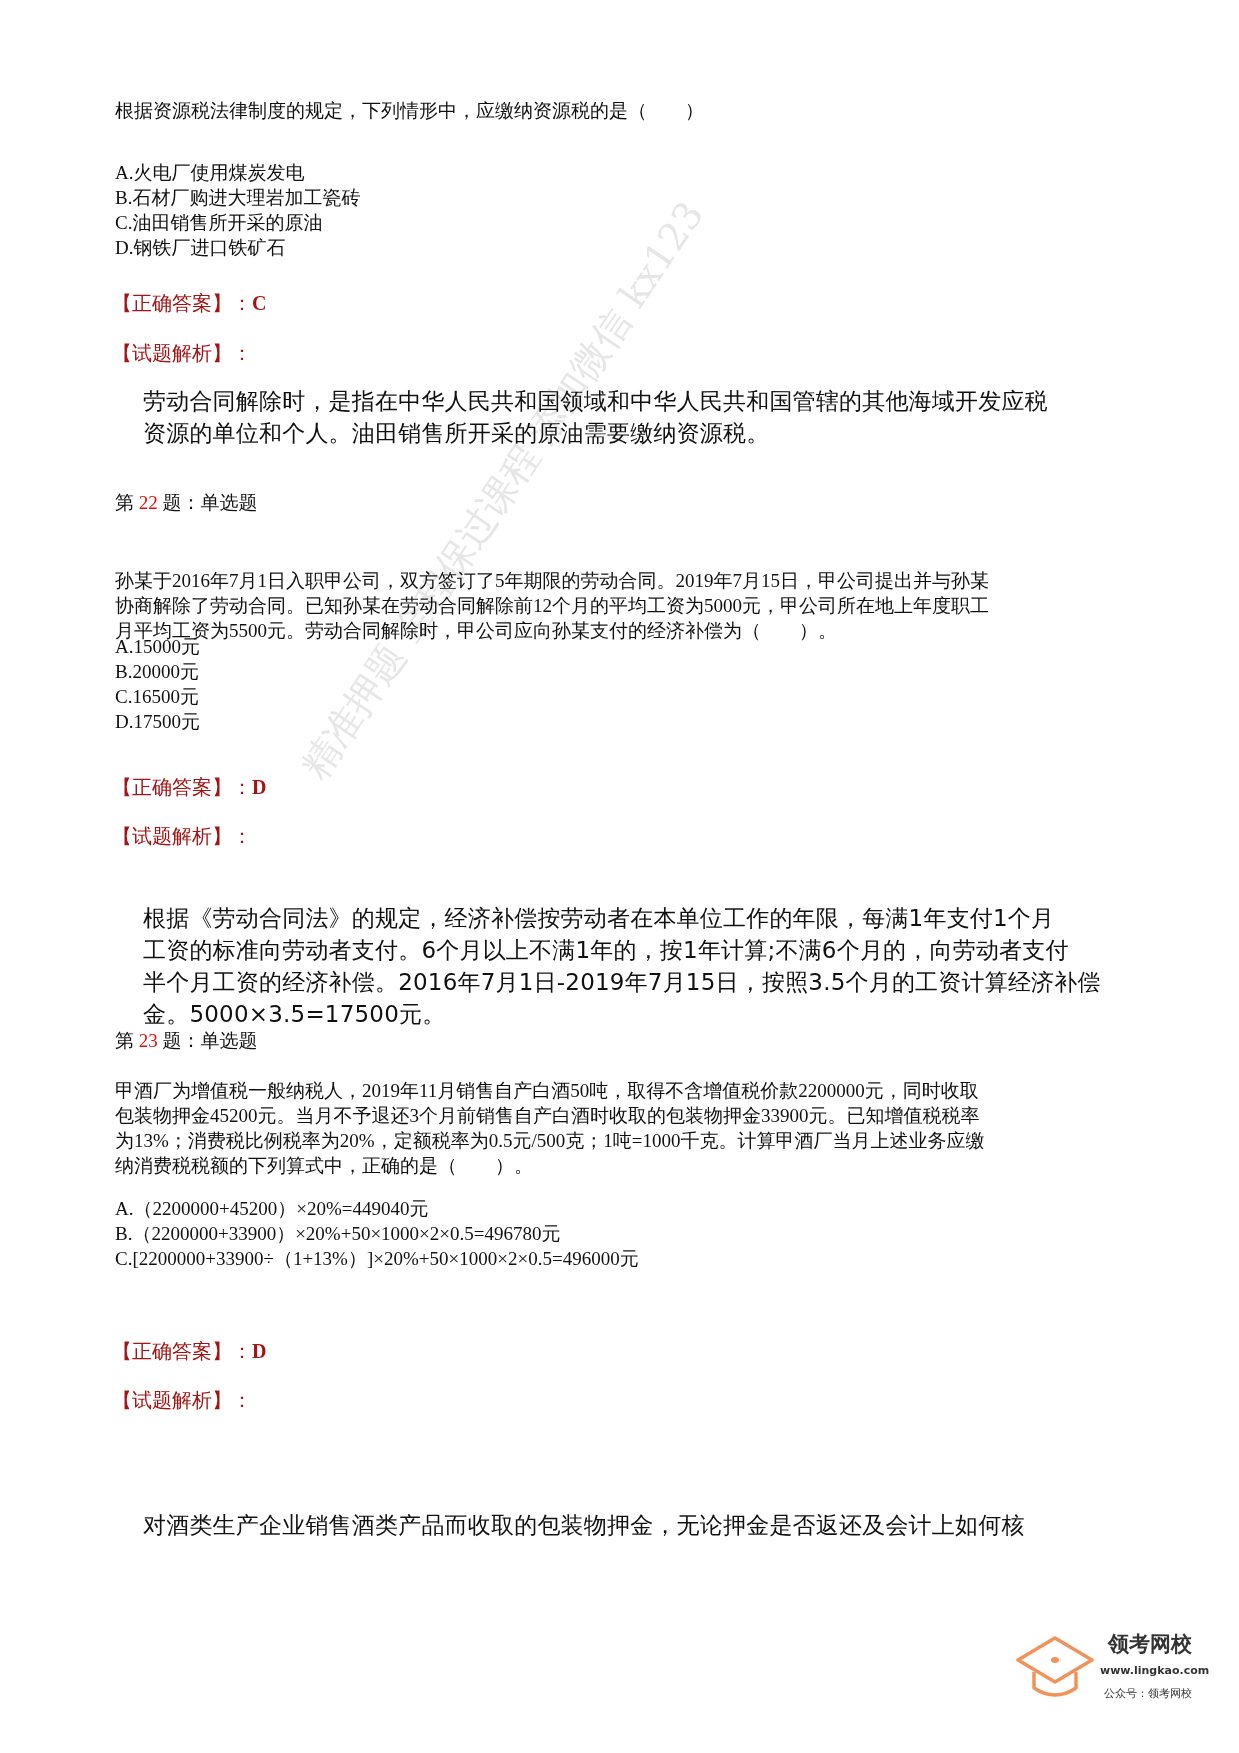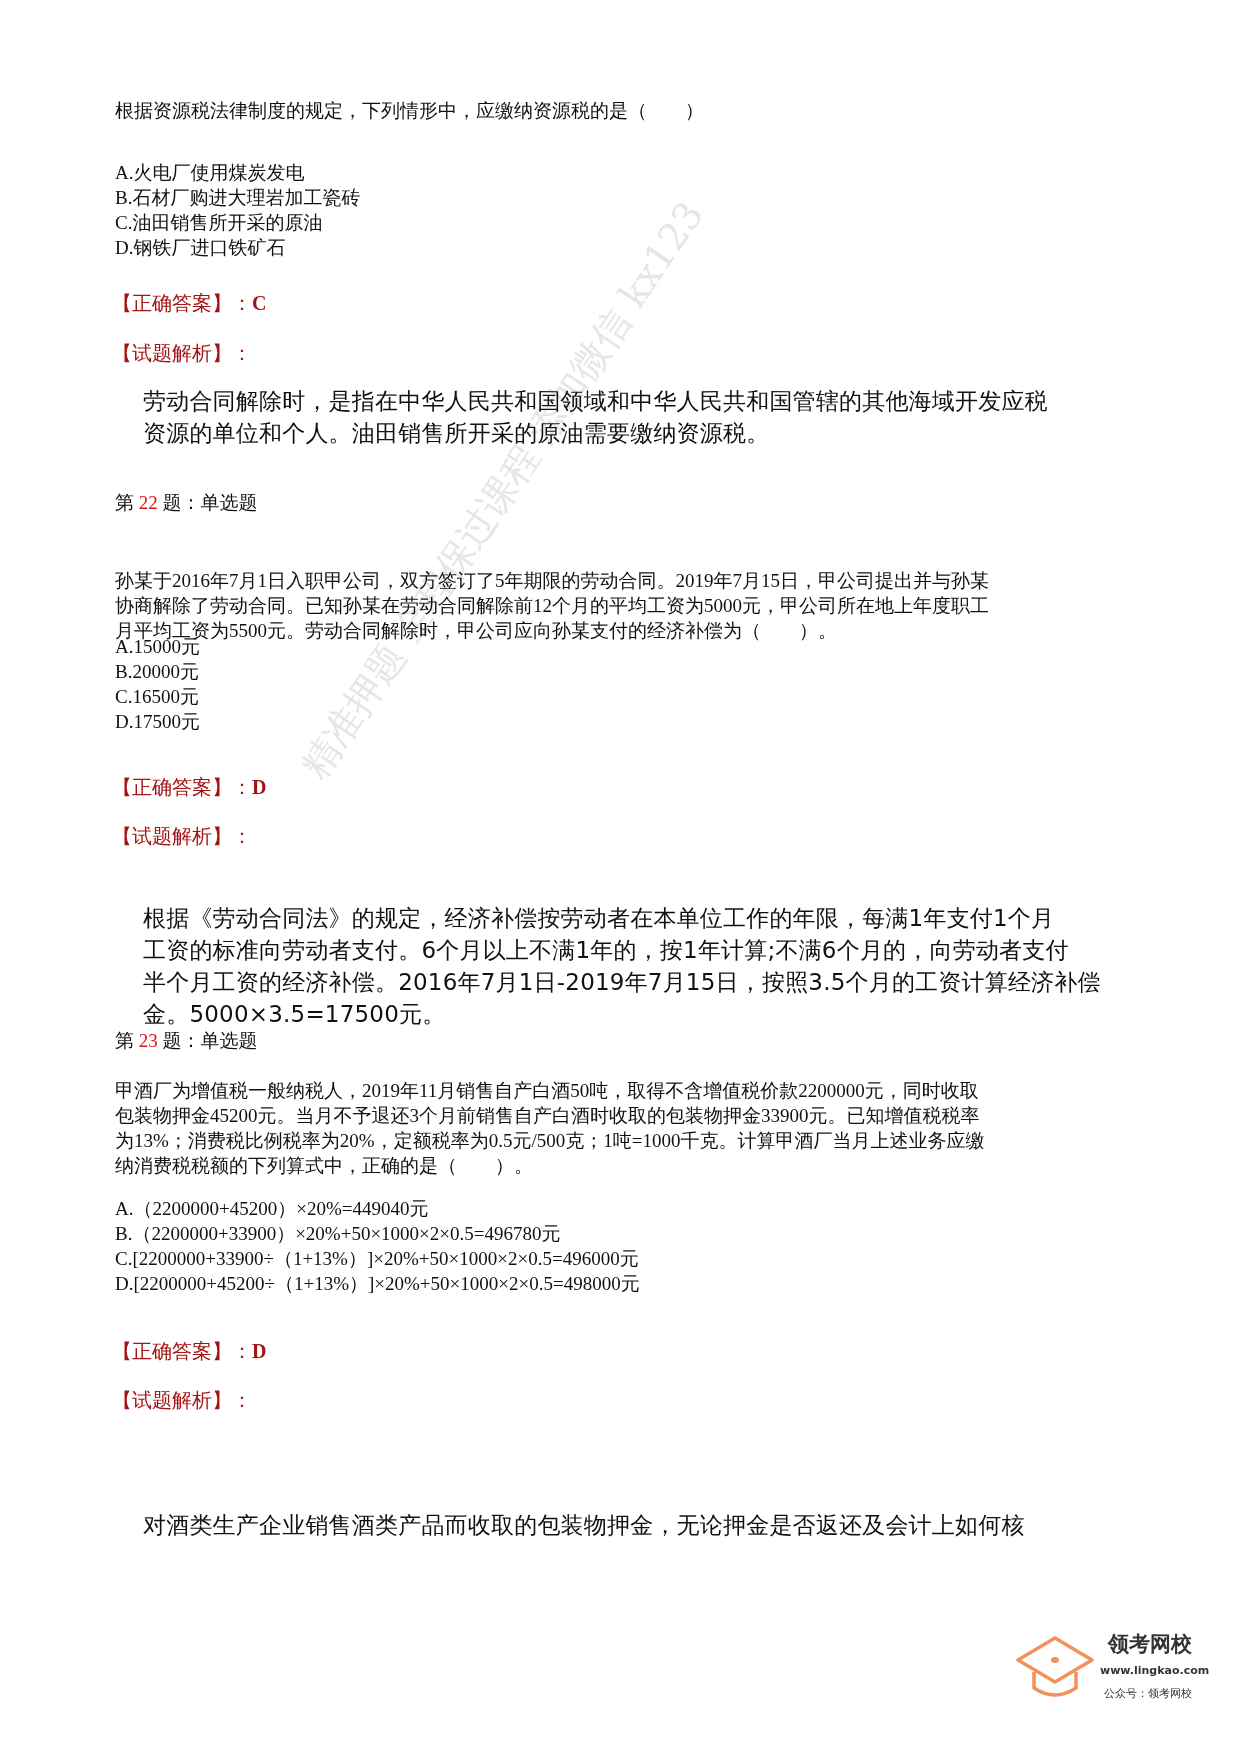--- a/index.html
+++ b/index.html
@@ -166,21 +166,20 @@
   <div>甲酒厂为增值税一般纳税人，2019年11月销售自产白酒50吨，取得不含增值税价款2200000元，同时收取</div>
   <div>包装物押金45200元。当月不予退还3个月前销售自产白酒时收取的包装物押金33900元。已知增值税税率</div>
   <div>为13%；消费税比例税率为20%，定额税率为0.5元/500克；1吨=1000千克。计算甲酒厂当月上述业务应缴</div>
   <div>纳消费税税额的下列算式中，正确的是（　　）。</div>
 </div>
 
 <div class="abs opt" style="top:1196px;">
   <div>A.（2200000+45200）×20%=449040元</div>
   <div>B.（2200000+33900）×20%+50×1000×2×0.5=496780元</div>
   <div>C.[2200000+33900÷（1+13%）]×20%+50×1000×2×0.5=496000元</div>
-  <div>D.[2200000+45200÷（1+13%）]×20%+50×1000×2×0.5=498000元</div>
 </div>
 
 <div class="abs ans-label" style="top:1338px;">
   <span>【正确答案】：</span><span class="ans-val">D</span>
 </div>
 
 <div class="abs ans-label" style="top:1387px;">【试题解析】：</div>
 
 <div class="abs explain" style="top:1509px;">
   <div>对酒类生产企业销售酒类产品而收取的包装物押金，无论押金是否返还及会计上如何核</div>

